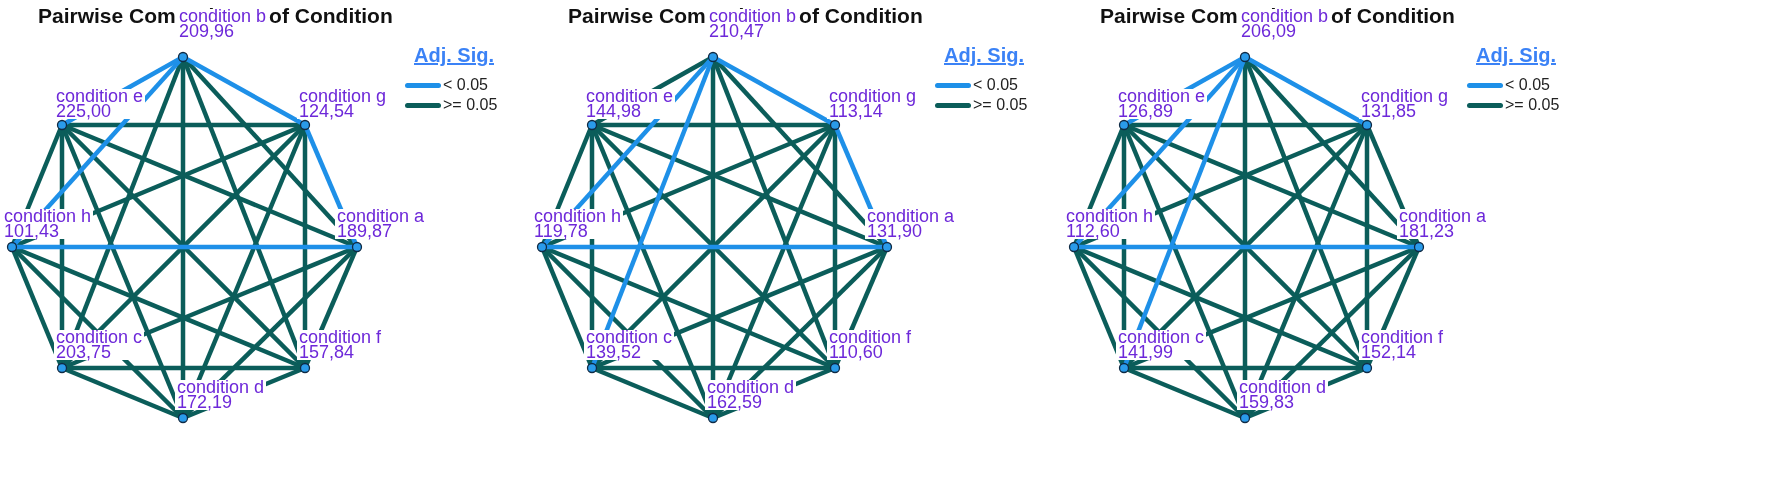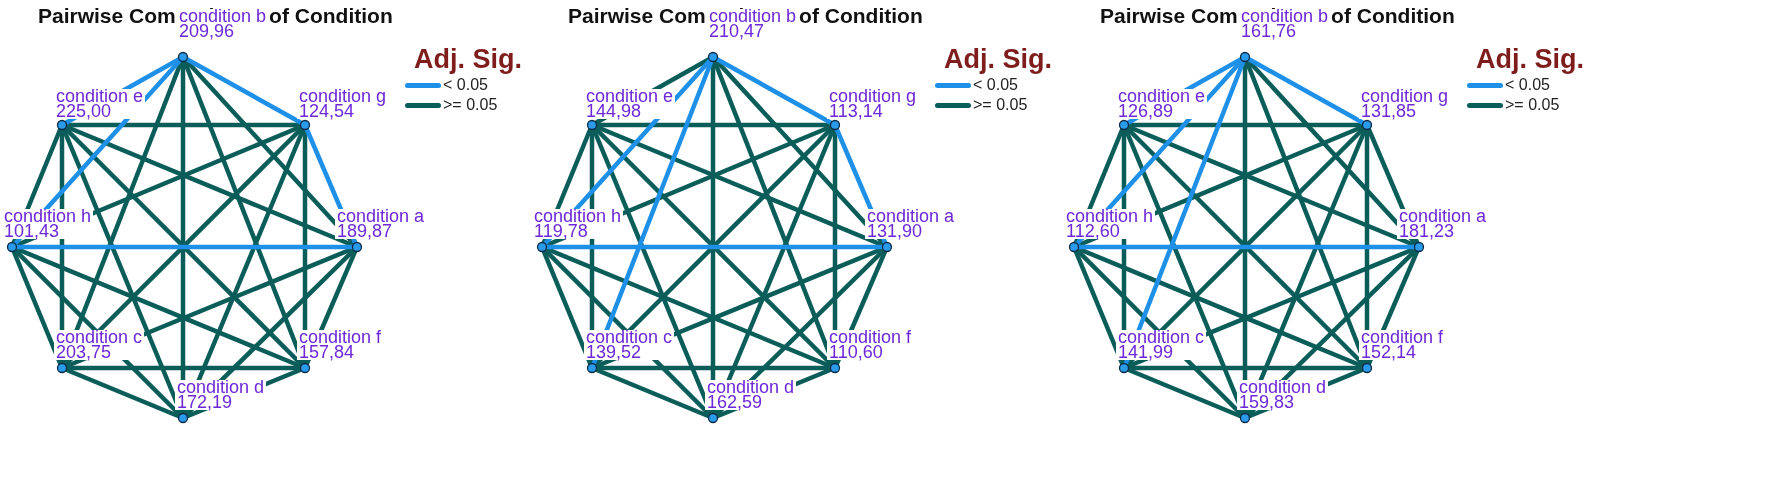--- a/index.html
+++ b/index.html
@@ -1,21 +1,21 @@
 <!DOCTYPE html>
 <html><head>
 <meta charset="utf-8">
 <style>
   html, body { margin:0; padding:0; background:#ffffff; }
   body { width:1772px; height:491px; position:relative; overflow:hidden;
          font-family:"Liberation Sans", sans-serif; }
   .panel { position:absolute; top:0; width:530px; height:491px; }
   .panel svg { position:absolute; left:0; top:0; }
   .title { position:absolute; top:4px; font-weight:bold; font-size:21px; color:#111; white-space:nowrap; }
-  .legend-title { position:absolute; font-weight:bold; font-size:27px; color:#7f1d1d; white-space:nowrap; }
+  .legend-title { position:absolute; font-weight:bold; font-size:20px; color:#3b82f6; white-space:nowrap;text-decoration:underline; }
   .legend-item { position:absolute; font-size:16px; color:#222; white-space:nowrap; display:flex; align-items:center; }
   .legend-swatch { display:inline-block; width:36px; height:5px; border-radius:3px; margin-right:2px; }
   .node-label { position:absolute; font-size:18px; line-height:15px; color:#6d28d9; background:#fff; padding:0 2px; white-space:nowrap; }
 </style>
 </head>
 <body>
 
 <div id="panels">
     <div class="panel" style="left: 0px;">
       <svg width="530" height="491">
@@ -216,21 +216,21 @@
         <circle cx="357" cy="247" r="4.5" fill="#2a9bea" stroke="#0f2a44" stroke-width="1.3"></circle>
         <circle cx="305" cy="368" r="4.5" fill="#2a9bea" stroke="#0f2a44" stroke-width="1.3"></circle>
         <circle cx="183" cy="418" r="4.5" fill="#2a9bea" stroke="#0f2a44" stroke-width="1.3"></circle>
         <circle cx="62" cy="368" r="4.5" fill="#2a9bea" stroke="#0f2a44" stroke-width="1.3"></circle>
         <circle cx="12" cy="247" r="4.5" fill="#2a9bea" stroke="#0f2a44" stroke-width="1.3"></circle>
         <circle cx="62" cy="125" r="4.5" fill="#2a9bea" stroke="#0f2a44" stroke-width="1.3"></circle>
       </svg>
       <div class="title" style="left: 38px;">Pairwise Comparisons of Condition</div>
       <div class="node-label" style="left: 177px; top: 9px;">
         <div>condition b</div>
-        <div>161,76</div>
+        <div>206,09</div>
       </div>
       <div class="node-label" style="left: 297px; top: 89px;">
         <div>condition g</div>
         <div>131,85</div>
       </div>
       <div class="node-label" style="left: 335px; top: 209px;">
         <div>condition a</div>
         <div>181,23</div>
       </div>
       <div class="node-label" style="left: 297px; top: 330px;">

